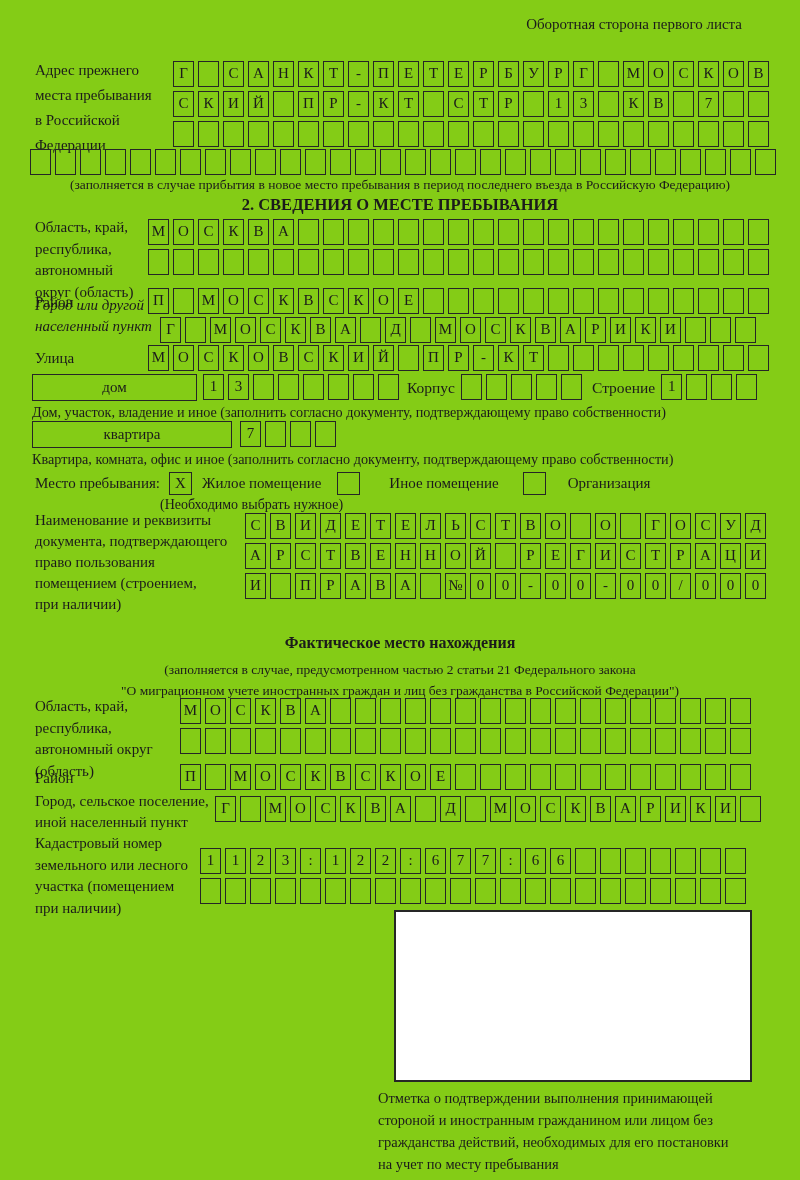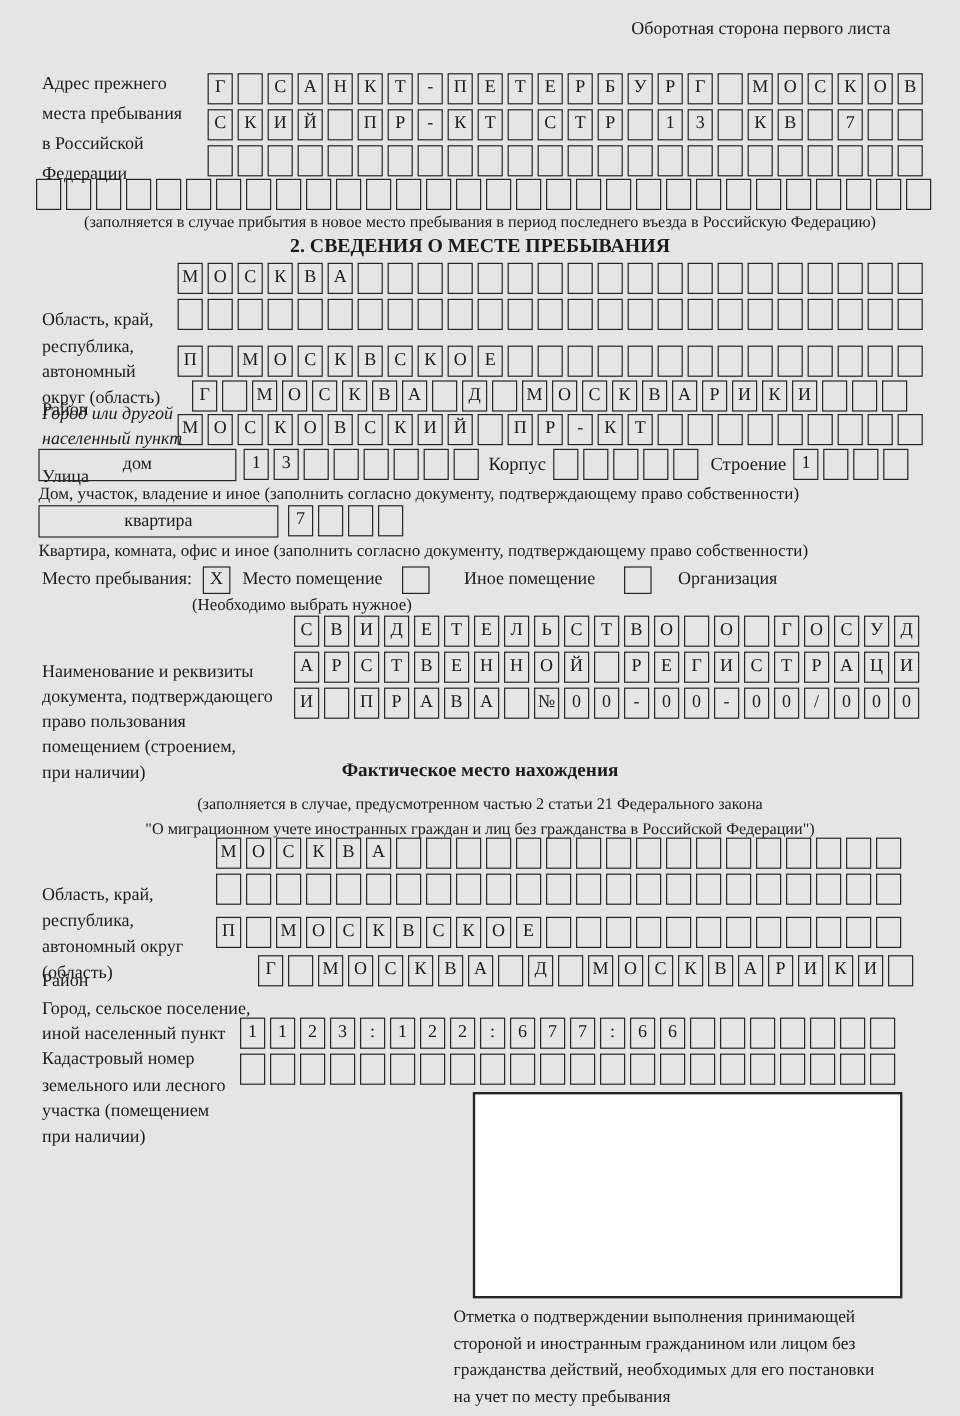--- a/index.html
+++ b/index.html
@@ -1,21 +1,21 @@
 <!DOCTYPE html>
 <html><head>
 <meta charset="utf-8">
 <style>
   html,body { margin:0; padding:0; background:#fff; }
   .page {
-    position:relative; width:800px; height:1180px; background:#e5e5e5;
+    position:relative; width:800px; height:1180px; background:#84cc16;
     font-family:"Liberation Serif", serif; color:#1b1b1b; overflow:hidden;
   }
   .abs { position:absolute; }
-  .lbl { font-size:15px; line-height:21.5px; white-space:nowrap;margin-top:40px; }
+  .lbl { font-size:15px; line-height:21.5px; white-space:nowrap; }
   .lbl-wide { font-size:15px; line-height:25px; white-space:nowrap; }
   .cellrow { display:flex; gap:4px; }
   .cell {
     width:21px; height:26px; flex:none; box-sizing:border-box;
     border:1.5px solid #262626; text-align:center;
     font-size:15px; line-height:23px; overflow:hidden;
   }
   .wbox {
     box-sizing:border-box; border:1.6px solid #262626; height:27px;
     text-align:center; font-size:15px; line-height:24px; flex:none;
@@ -348,21 +348,21 @@
         <span class="cell"></span>
         <span class="cell"></span>
         <span class="cell"></span>
       </div>
   </div>
   <div class="abs caption" style="left:32px; top:451px;">Квартира, комната, офис и иное (заполнить согласно документу, подтверждающему право собственности)</div>
 
   <div class="abs resrow" style="left:35px; top:472px;">
     <span>Место пребывания:</span>
     <span class="chk" style="margin-left:9px;">X</span>
-    <span style="margin-left:10px;">Место помещение</span>
+    <span style="margin-left:10px;">Жилое помещение</span>
     <span class="chk" style="margin-left:16px;"></span>
     <span style="margin-left:29px;">Иное помещение</span>
     <span class="chk" style="margin-left:24px;"></span>
     <span style="margin-left:22px;">Организация</span>
   </div>
   <div class="abs" style="left:160px; top:497px; font-size:14px;">(Необходимо выбрать нужное)</div>
 
   <div class="abs lbl" style="left:35px; top:510px; line-height:21px;">
       <div>Наименование и реквизиты</div>
       <div>документа, подтверждающего</div>

